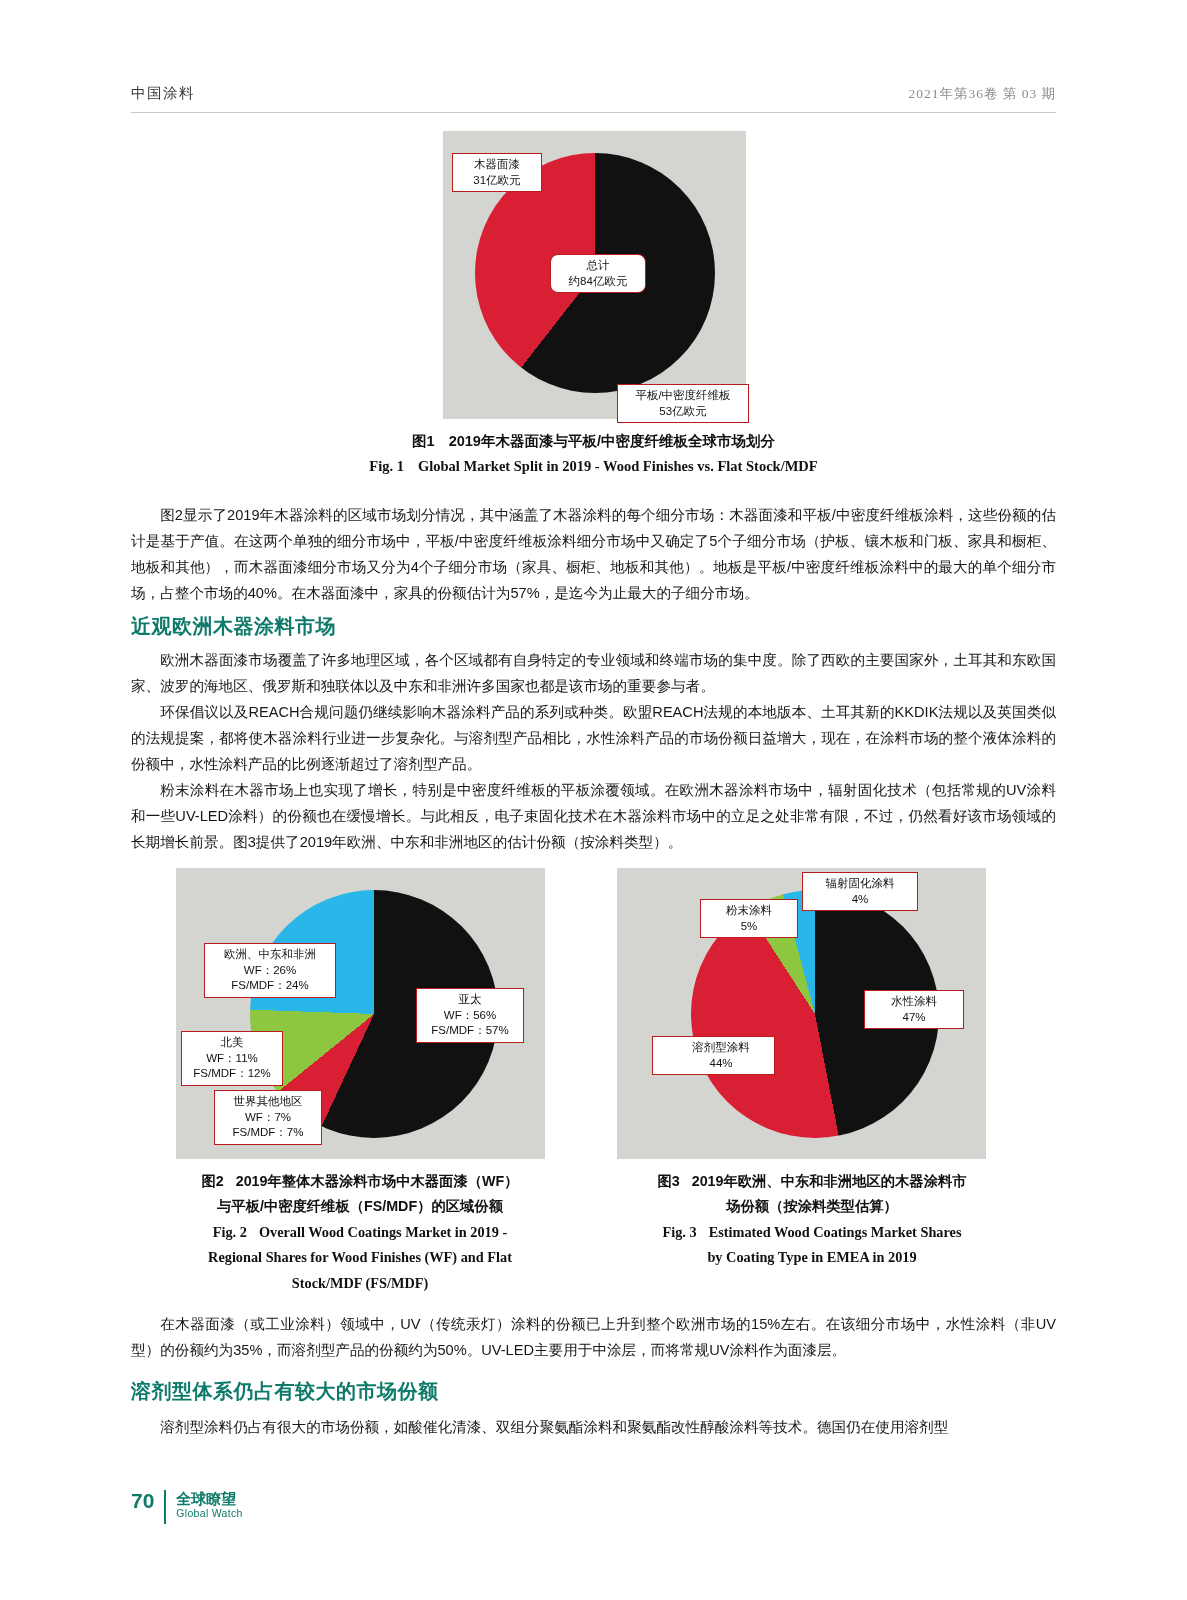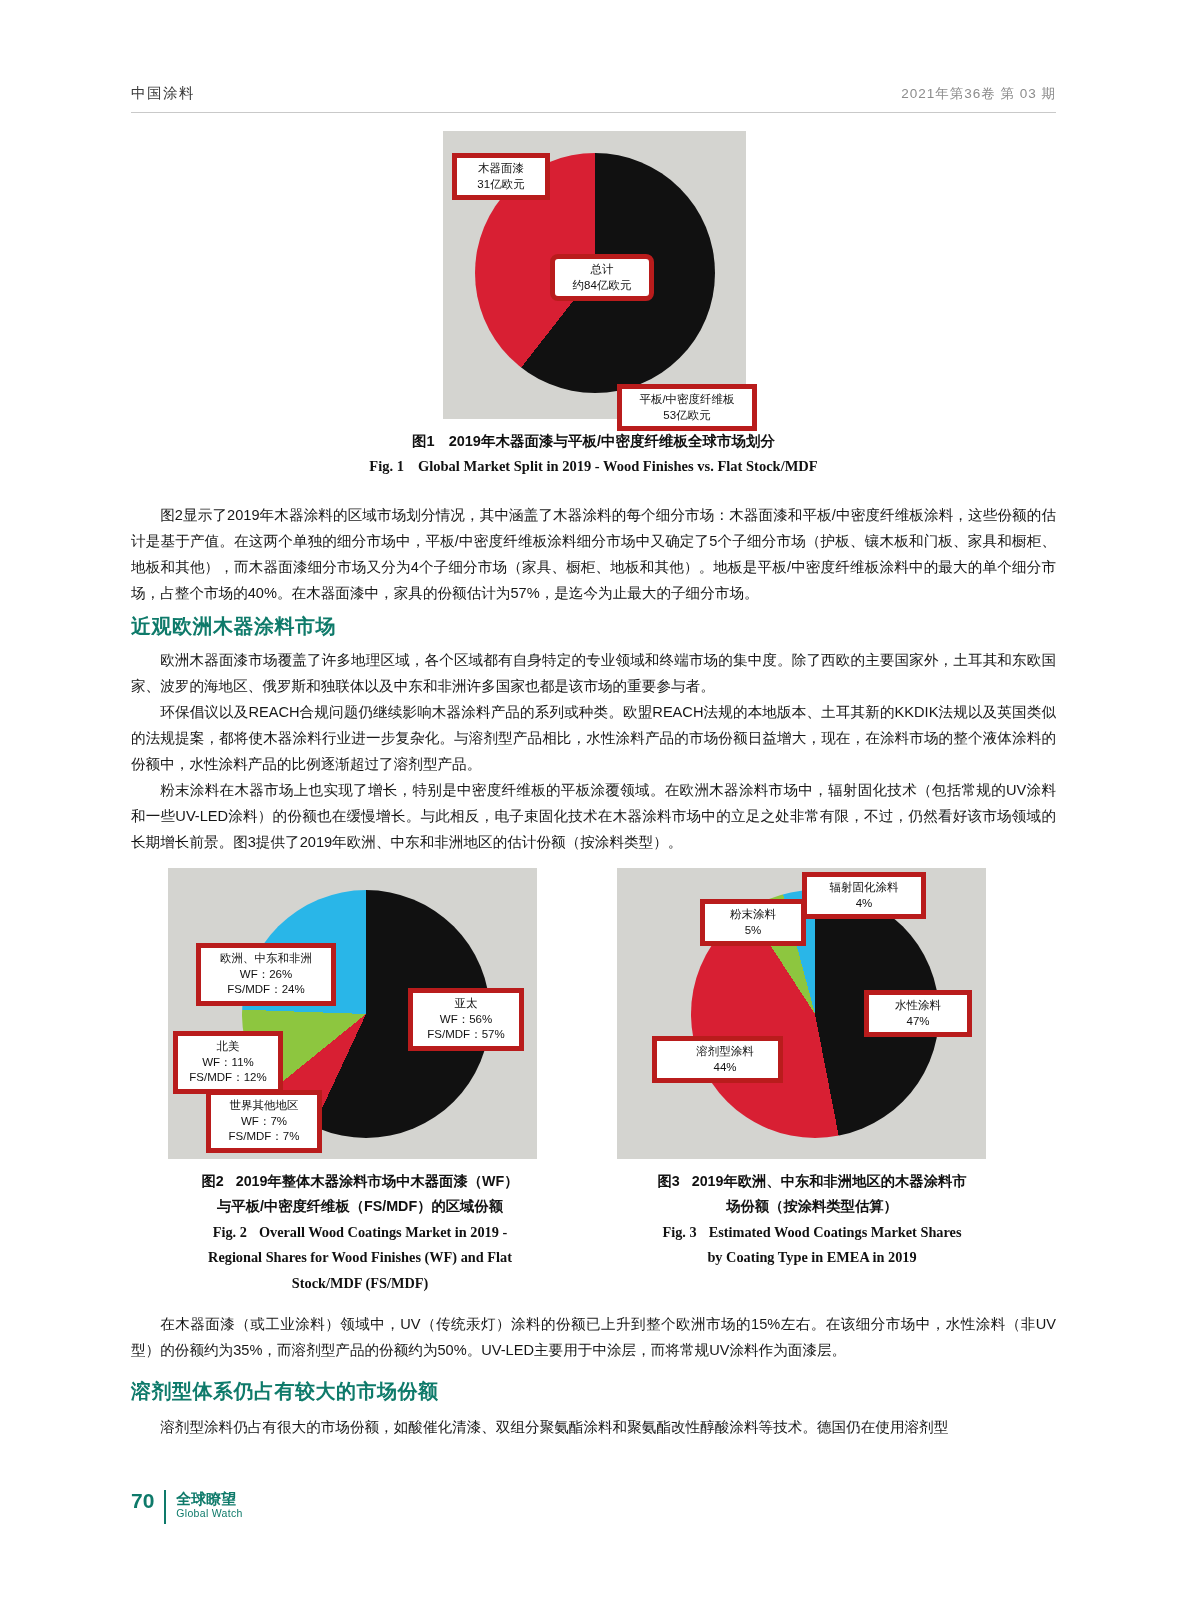--- a/index.html
+++ b/index.html
@@ -25,21 +25,21 @@
   
   .header {
     position: absolute;
     top: 84px;
     left: 131px;
     right: 131px;
     height: 26px;
     display: flex;
     align-items: baseline;
     justify-content: space-between;
-    font-family: Liberation Sans, sans-serif;
+    font-family: Liberation Serif, serif;
   }
   .header-left {
     font-size: 14.5px;
     letter-spacing: 1.5px;
     color: #3b3b3b;
   }
   .header-right {
     font-size: 13.5px;
     letter-spacing: 1px;
     color: #8c8c8c;
@@ -70,21 +70,21 @@
   #fig1-pie {
     left: 32px;
     top: 22px;
     width: 240px;
     height: 240px;
     background: conic-gradient(#111111 0deg 218deg, #d81f33 218deg 360deg);
   }
   .callout {
     position: absolute;
     background: #ffffff;
-    border: 5px solid #b91c1c;
+    border: 1px solid #b91c1c;
     font-family: "Liberation Sans", sans-serif;
     font-size: 11.5px;
     line-height: 1.35;
     text-align: center;
     padding: 3px 5px;
     color: #111;
     white-space: pre-line;
   }
   #fig1-c1 { left: 9px;  top: 22px;  width: 78px; }
   #fig1-c2 { left: 107px; top: 123px; width: 84px; border-radius: 8px; }
@@ -136,21 +136,21 @@
   }
   #h2-1 { top: 613px; }
   #p2 { left: 131px; width: 925px; top: 648px; }
   #p3 { left: 131px; width: 925px; top: 700px; }
   #p4 { left: 131px; width: 925px; top: 778px; }
 
   
   .fig2-wrap {
     position: absolute;
     top: 868px;
-    left: 168px;
+    left: 176px;
     width: 369px;
     height: 291px;
     background: #d4d4d0;
   }
   #fig2-pie {
     left: 74px;
     top: 22px;
     width: 248px;
     height: 248px;
     

